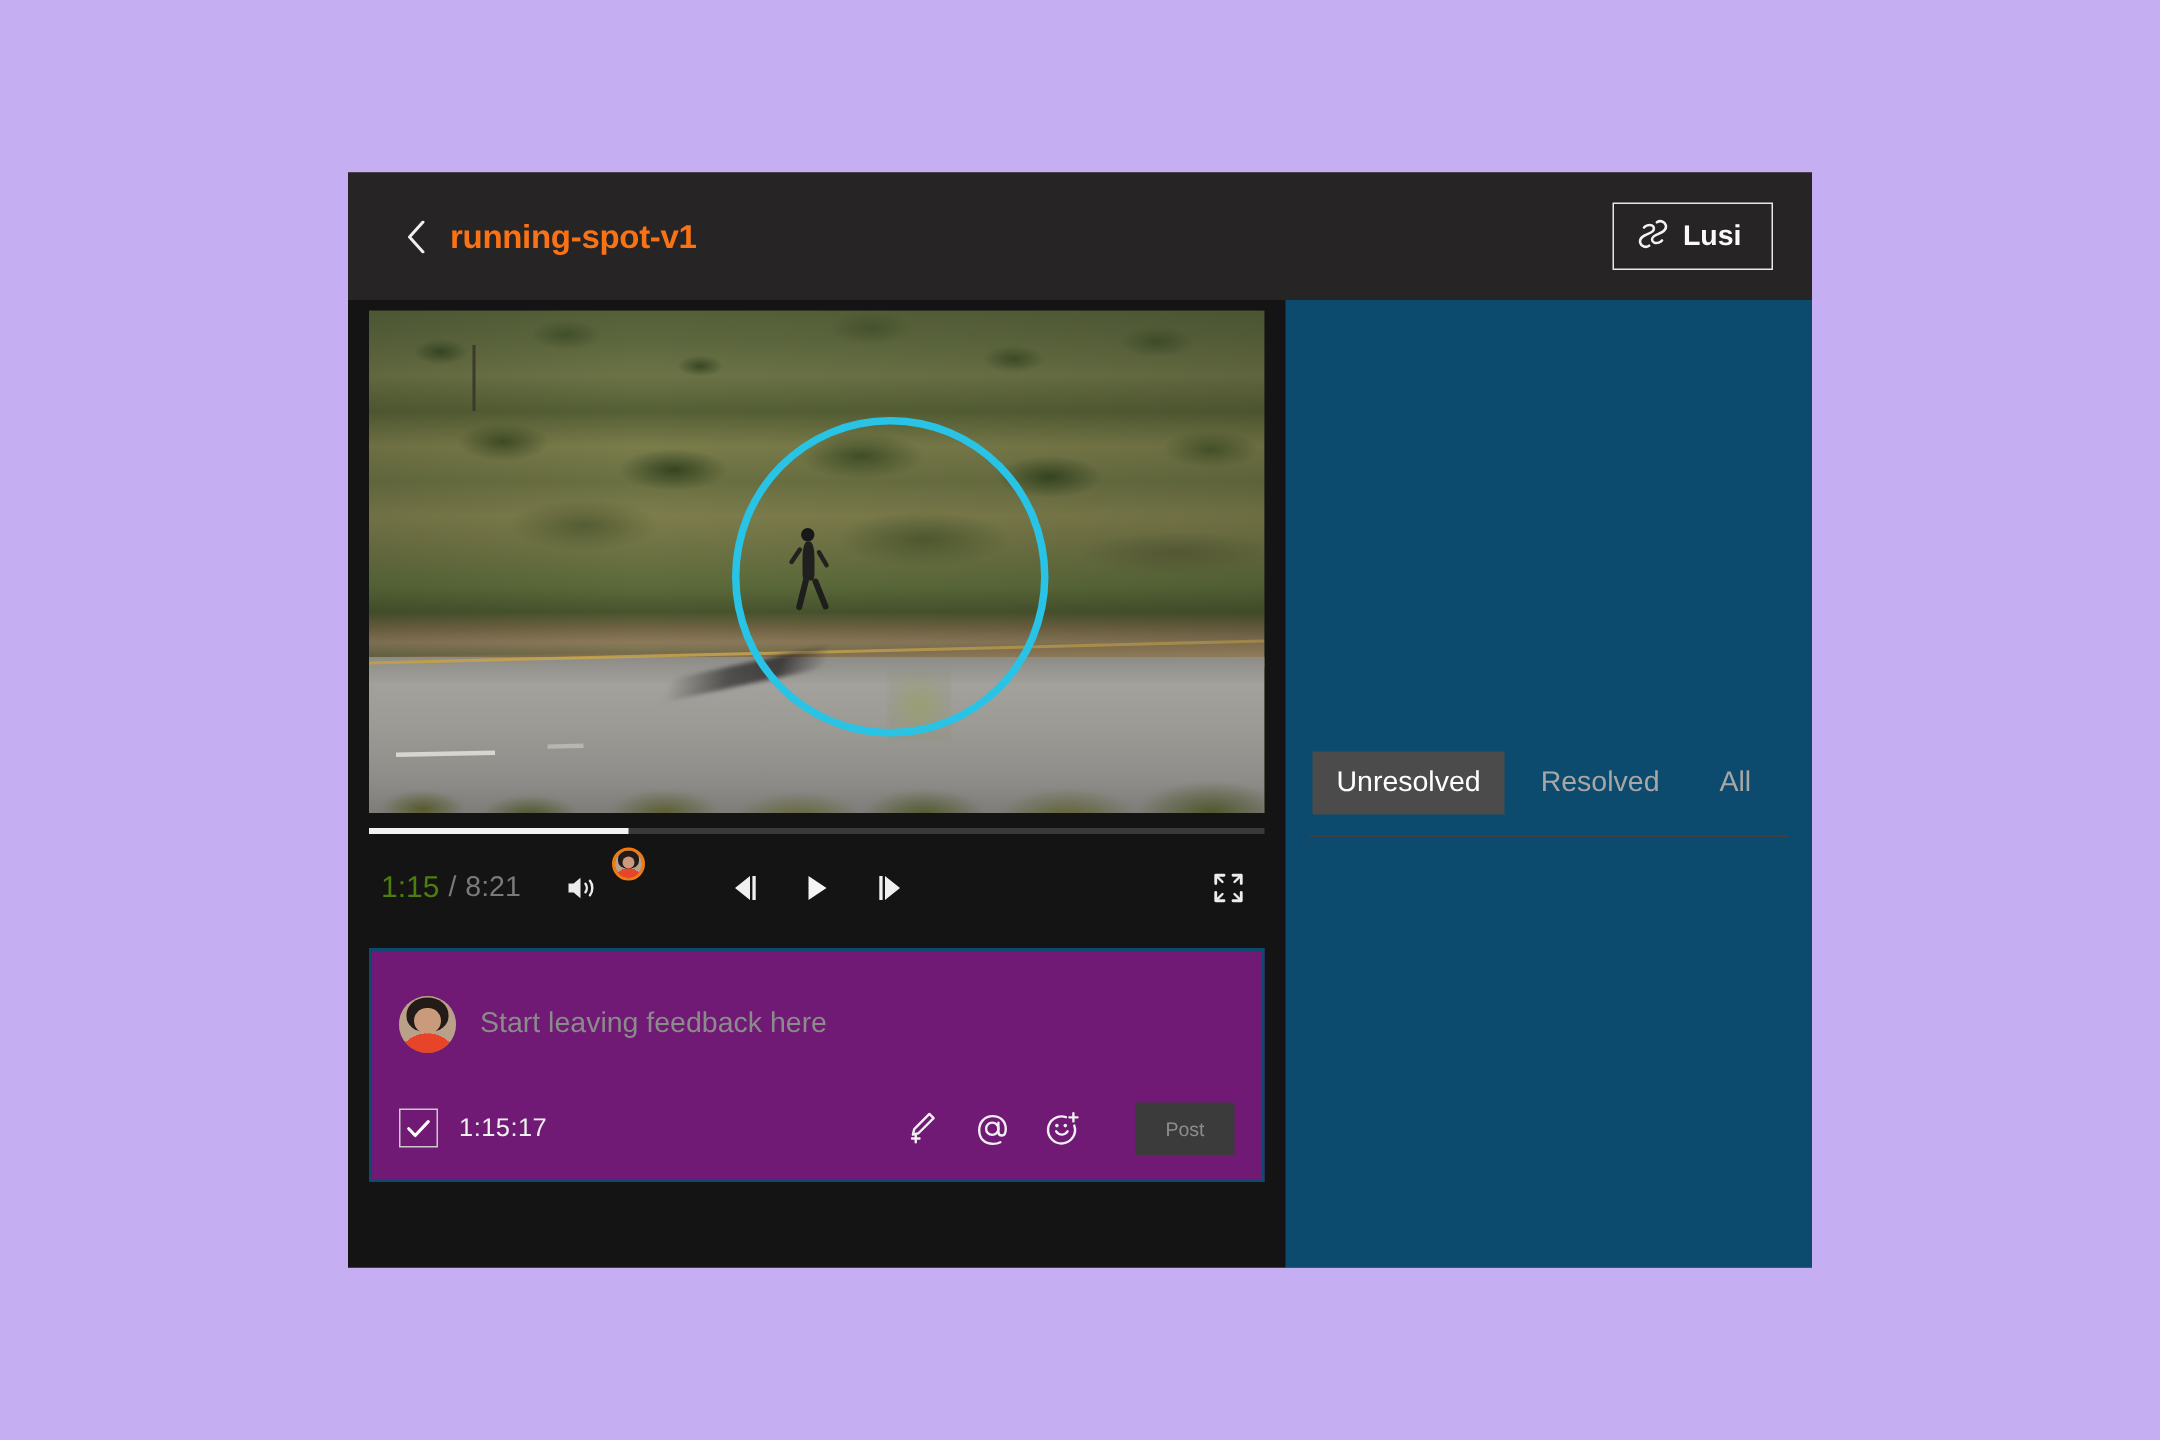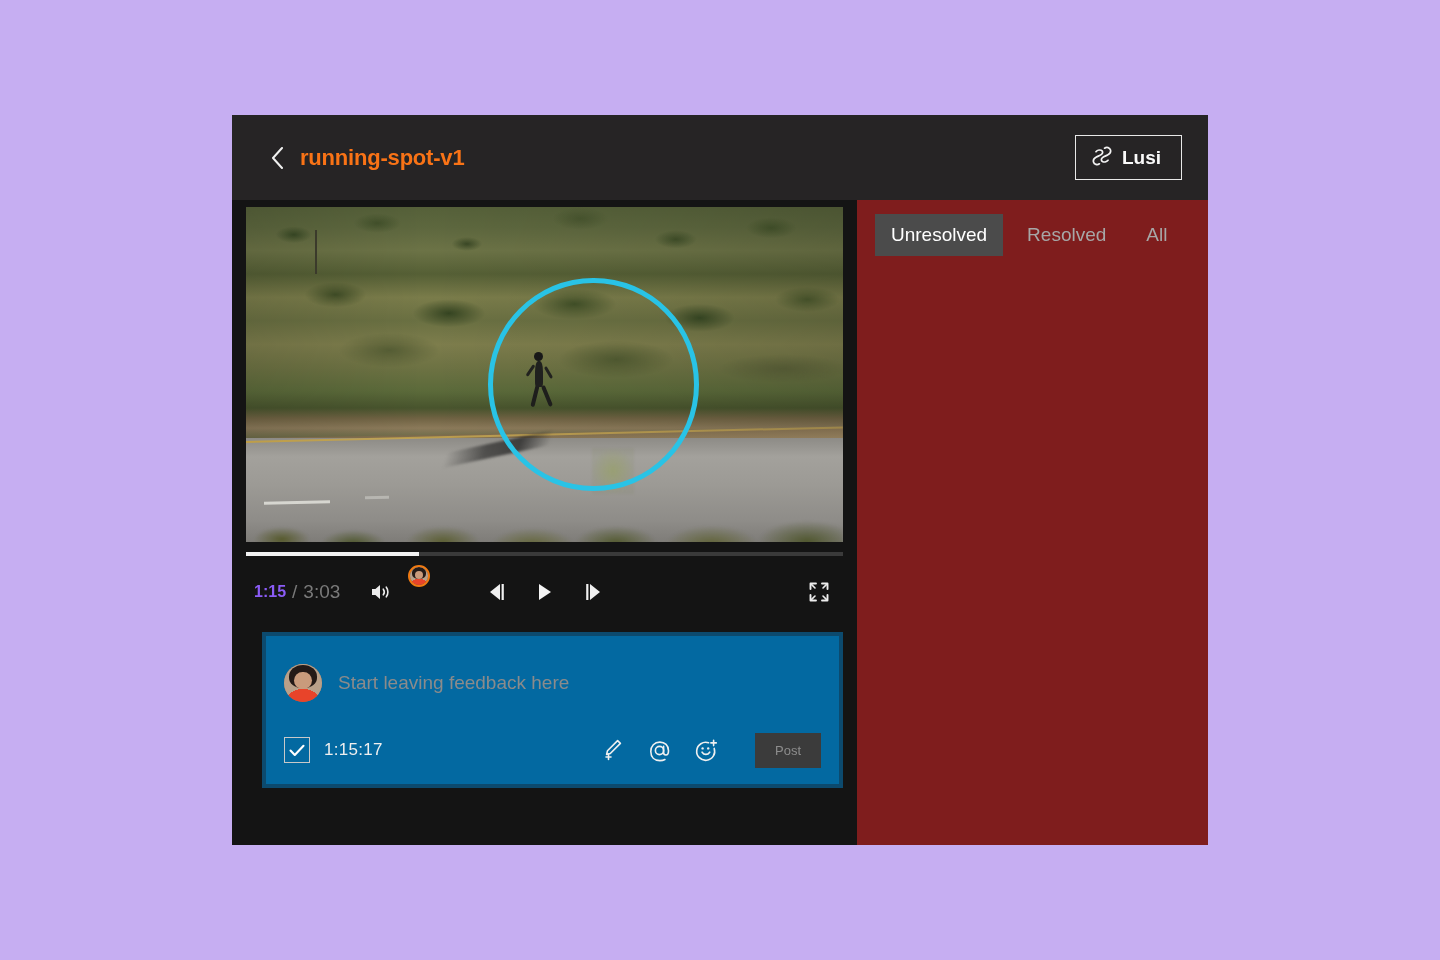--- a/index.html
+++ b/index.html
@@ -253,21 +253,21 @@
   }
 
   #controls-row {
     height: 72px;
     display: flex;
     align-items: center;
     position: relative;
     padding-left: 8px;
     padding-right: 10px;
   }
-  #time-current { color: #8b5cf6; font-size: 16px; font-weight: bold; }
+  #time-current { color: #4d7c0f; font-size: 20px; font-weight: normal; }
   #time-sep { color: #7a7a7a; font-size: 19px; margin: 0 6px; }
   #time-total { color: #7a7a7a; font-size: 19px; }
   #volume-button {
     margin-left: 26px;
     width: 30px; height: 30px;
     display: flex; align-items: center; justify-content: center;
     cursor: pointer;
   }
   #transport {
     position: absolute;
@@ -286,27 +286,26 @@
     margin-left: auto;
     width: 28px; height: 28px;
     display:flex; align-items:center; justify-content:center;
     cursor: pointer;
   }
 
   
   #composer {
     margin-top: 4px;
     margin-bottom: 16px;
-    border: 4px solid #0c4a6e;
-    background: #0369a1;
+    border: 2px solid #0c4a6e;
+    background: #701a75;
     height: 156px;
     display: flex;
     flex-direction: column;
     padding: 0 18px;
-    margin-left: 16px;
   }
   #composer-top {
     flex: 1 1 auto;
     display: flex;
     align-items: center;
     gap: 16px;
     padding-top: 8px;
   }
   #composer-avatar {
     width: 38px; height: 38px; flex: 0 0 38px;
@@ -356,24 +355,25 @@
     color: #8d8d8d;
     font-size: 13px;
     padding: 10px 20px;
     cursor: pointer;
     font-family: "Liberation Sans", sans-serif;
   }
 
   
   #comments-column {
     flex: 1 1 auto;
-    background: #7f1d1d;
-    display: flex;
-    flex-direction: row;
+    background: #0c4a6e;
+    display: flex;
+    flex-direction: column;
     padding: 0 14px;
+    justify-content: center;
   }
   #tabs-row {
     display: flex;
     align-items: center;
     height: 70px;
     gap: 8px;
     padding-left: 4px;
   }
   .tab {
     font-size: 19px;
@@ -481,21 +481,21 @@
         <div id="scrubber-wrap">
           <div id="scrubber-fill" style="width: 29%;"></div>
           <div id="playhead-marker" style="left: 29%; border-color: rgb(240, 122, 18);">
             <div class="avatar-face"></div>
           </div>
         </div>
 
         <div id="controls-row">
           <span id="time-current">1:15</span>
           <span id="time-sep">/</span>
-          <span id="time-total">3:03</span>
+          <span id="time-total">8:21</span>
 
           <div id="volume-button">
             <svg width="22" height="20" viewBox="0 0 22 20" fill="none">
               <path d="M2 7h3.4L10 3.1v13.8L5.4 13H2z" fill="#ececec"></path>
               <path d="M13.3 7.2c1.2 1.6 1.2 4 0 5.6" stroke="#ececec" stroke-width="1.6" stroke-linecap="round"></path>
               <path d="M16.3 5.2c2.1 2.6 2.1 7 0 9.6" stroke="#ececec" stroke-width="1.6" stroke-linecap="round"></path>
             </svg>
           </div>
 
           <div id="transport">

